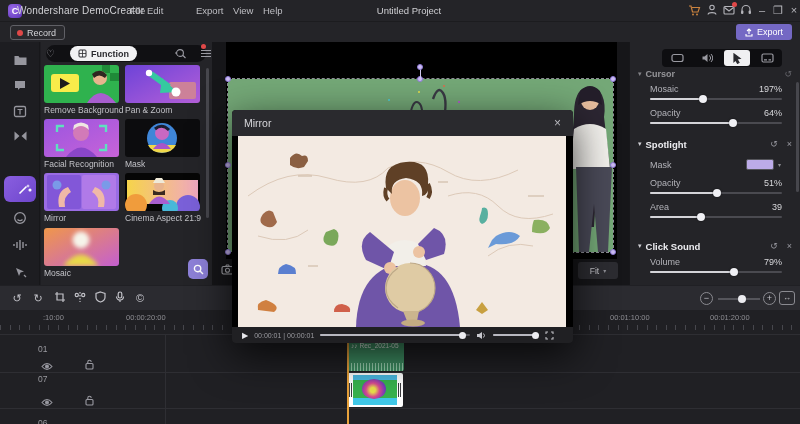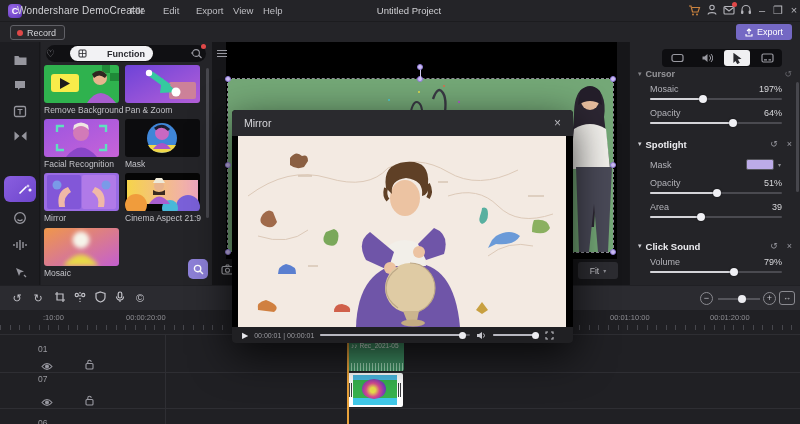--- a/index.html
+++ b/index.html
@@ -26,21 +26,21 @@
   #rail{position:absolute;left:0;top:42px;width:40px;height:243px;background:#1d1d21;border-right:1px solid #17171a;z-index:5}
   .rail-item{position:absolute;left:0;width:40px;height:24px;display:flex;align-items:center;justify-content:center}
   .rail-item svg{stroke:#96969e;fill:none;stroke-width:1.3}
   .rail-sel{position:absolute;left:4px;width:32px;height:26px;border-radius:6px;background:linear-gradient(135deg,#8a5fe0,#6e46cc)}
   .rail-sel svg{stroke:#fff}
 
   
   #effects{position:absolute;left:41px;top:42px;width:171px;height:243px;background:#242428;z-index:5}
   #fx-tabs{position:absolute;left:5px;top:3px;width:160px;height:17px;background:#101013;border-radius:9px;display:flex;align-items:center}
   #fx-tab-fav{width:30px;text-align:center;color:#9a9aa2;font-size:10px;line-height:16px}
-  #fx-tab-function{height:15px;margin:0 15px;padding:0 8px;background:#f2f2f4;border-radius:8px;display:flex;align-items:center;gap:20px;color:#2b2b30;font-size:9px;font-weight:bold}
+  #fx-tab-function{height:15px;margin:0 15px;padding:0 8px;background:#f2f2f4;border-radius:8px;display:flex;align-items:center;gap:4px;color:#2b2b30;font-size:9px;font-weight:bold}
   .fx-grid-label{position:absolute;font-size:8.5px;color:#c2c2c7;white-space:nowrap;overflow:hidden;max-width:80px}
   .fx-thumb{position:absolute;width:75px;height:38px;border-radius:3px;overflow:hidden}
   #fx-search{position:absolute;left:147px;top:217px;width:20px;height:20px;border-radius:5px;background:#8d80d8;display:flex;align-items:center;justify-content:center}
   .vscroll{position:absolute;width:3px;border-radius:2px;background:#47474d}
 
   
   #canvas{position:absolute;left:212px;top:42px;width:418px;height:243px;background:#161619;border-right:1px solid #17171a;z-index:4}
   #letterbox{position:absolute;left:14px;top:0;width:391px;height:217px;background:#000}
   #greenvid{position:absolute;left:16px;top:37px;width:385px;height:173px;background:#74a877;outline:1px dashed rgba(235,235,250,.6)}
   .handle{position:absolute;width:6px;height:6px;border-radius:50%;background:#cbbcf2;border:1px solid #8f7ad8;z-index:6}
@@ -112,21 +112,21 @@
 </style>
 </head>
 <body>
 
 <div class="app">
 
   <div id="menubar">
     <div class="logo">C</div>
     <div class="appname">Wondershare DemoCreator</div>
     <div class="menu" style="left:130px">File</div>
-    <div class="menu" style="left:163px">Edit</div>
+    <div class="menu" style="left:147px">Edit</div>
     <div class="menu" style="left:196px">Export</div>
     <div class="menu" style="left:233px">View</div>
     <div class="menu" style="left:263px">Help</div>
     <div class="proj">Untitled Project</div>
     <div class="tb-ico" style="left:687px">
       <svg viewBox="0 0 14 14" width="14" height="14">
           <path d="M2 3h2l1.5 6h5.5l1.5-4.5H5" stroke="#c9823f" fill="none" stroke-width="1.2"></path>
           <circle cx="6" cy="11.4" r="1" fill="#c9823f"></circle>
           <circle cx="10" cy="11.4" r="1" fill="#c9823f"></circle>
         </svg>

